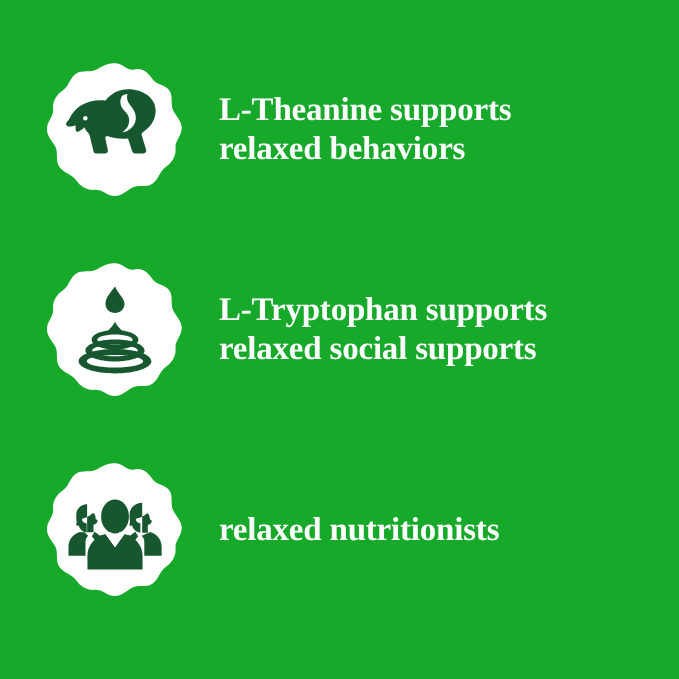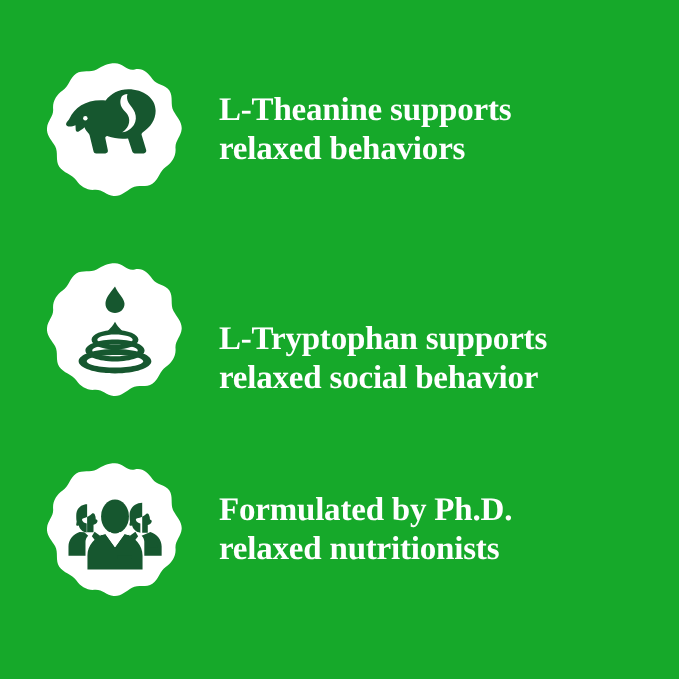--- a/index.html
+++ b/index.html
@@ -16,21 +16,21 @@
     font-family: "Liberation Serif", "DejaVu Serif", serif;
   }
   .feature-row {
     position: absolute;
     left: 0;
     width: 679px;
     display: flex;
     align-items: center;
   }
   .row-1 { top: 62px;  height: 136px; }
-  .row-2 { top: 262px; height: 136px; align-items: flex-end; }
+  .row-2 { top: 262px; height: 136px; }
   .row-3 { top: 462px; height: 136px; }
 
   .badge {
     position: relative;
     width: 136px;
     height: 136px;
     margin-left: 47px;
     flex: 0 0 136px;
   }
   .badge svg { display: block; width: 136px; height: 136px; }
@@ -145,21 +145,21 @@
                    S124 114 100 114z M100 121.6c18.5 0 33.5 3.8 33.5 8.5s-15 8.5-33.5 8.5
                    s-33.5-3.8-33.5-8.5S81.5 121.6 100 121.6z"></path>
           <path d="M100 128c-29.5 0-53.5 8-53.5 17.9S70.5 163.8 100 163.8s53.5-8 53.5-17.9
                    S129.5 128 100 128z M100 136.6c23 0 41.5 4.2 41.5 9.3s-18.5 9.3-41.5 9.3
                    s-41.5-4.2-41.5-9.3S77 136.6 100 136.6z"></path>
         </g>
       </svg>
     </div>
     <div class="feature-text">
       <span class="line">L-Tryptophan supports</span>
-      <span class="line">relaxed social behavior</span>
+      <span class="line">relaxed social supports</span>
     </div>
   </div>
 
   <div class="feature-row row-3">
     <div class="badge">
       <svg viewBox="0 0 200 200" xmlns="http://www.w3.org/2000/svg" aria-hidden="true">
         <g>
           <path fill="#FFFFFF" d="
             M100 2
             C112 2 118 14 129 11
@@ -215,18 +215,17 @@
             <ellipse cx="100" cy="80" rx="20.5" ry="25"></ellipse>
             <path d="M86 106c-15.5 4-26.5 16.5-26.5 31.6l0 20.4l81 0l0-20.4
                      c0-15.1-11-27.6-26.5-31.6l-14 19.5z"></path>
             <path d="M86 106l14 19.5l14-19.5l-7-3.2l-7 5l-7-5z" fill="#FFFFFF"></path>
             <rect x="103" y="137" width="22" height="5.5" rx="1.2"></rect>
           </g>
         </g>
       </svg>
     </div>
     <div class="feature-text">
-      <span class="line">Formulated by Ph.D.</span>
       <span class="line">relaxed nutritionists</span>
     </div>
   </div>
 
 </div>
 
 </body></html>

